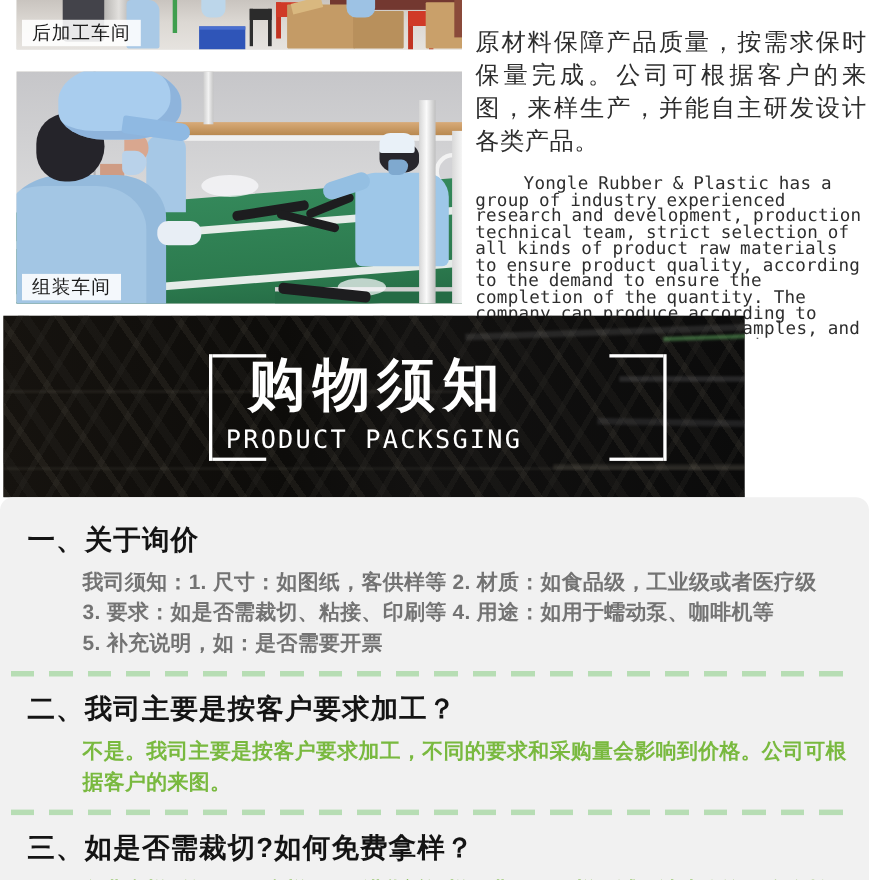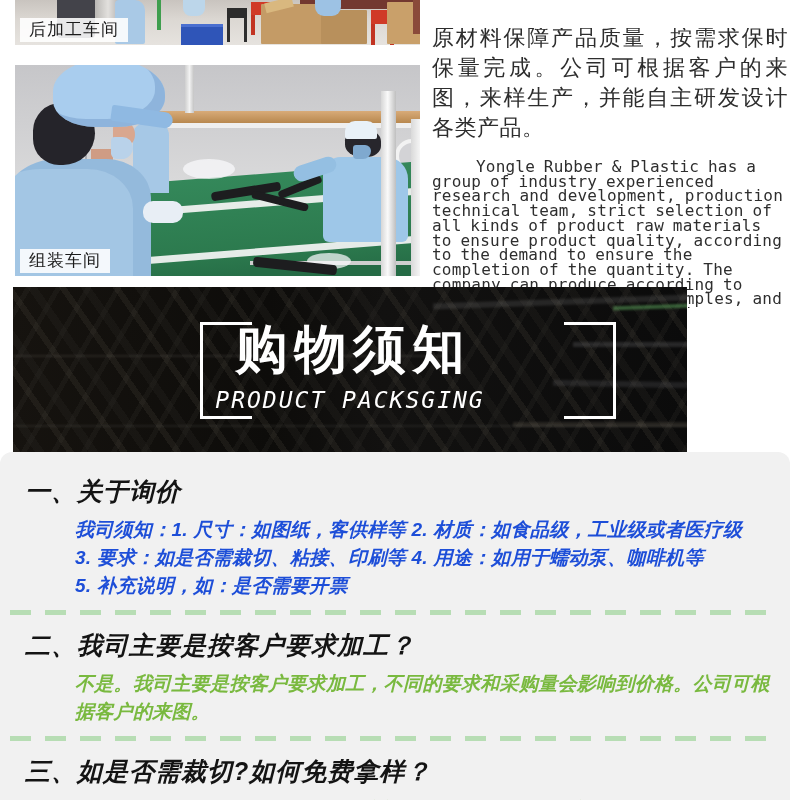--- a/index.html
+++ b/index.html
@@ -76,21 +76,21 @@
   }
   #intro-en {
     margin-top:17px; color:#2e2e2e;
     font-family:"DejaVu Sans Mono","Liberation Mono",monospace;
     font-size:16px; line-height:14.7px; text-indent:44px; letter-spacing:.2px;
     word-spacing:-1px;
   }
 
   
   #banner {
-    position:absolute; left:13px; top:287px; width:674px; height:165px;
+    position:absolute; left:3px; top:287px; width:674px; height:165px;
     background:
       repeating-linear-gradient(55deg, rgba(75,70,60,.22) 0 6px, transparent 6px 18px, rgba(40,38,34,.3) 18px 26px, transparent 26px 44px),
       repeating-linear-gradient(-60deg, rgba(60,58,52,.18) 0 5px, transparent 5px 26px),
       linear-gradient(90deg, #16130f 0%, #0d0c0a 38%, #121110 55%, #0b0b0b 100%);
     overflow:hidden;
   }
   .bn-streak { position:absolute; filter:blur(1px); }
   .bn-s1 { left:420px; top:10px; width:370px; height:6px; background:rgba(150,150,150,.18); transform:rotate(-2deg); }
   .bn-s2 { left:600px; top:16px; width:190px; height:4px; background:rgba(90,160,90,.55); transform:rotate(-2deg); }
   .bn-s3 { left:560px; top:55px; width:230px; height:5px; background:rgba(140,140,145,.22); }
@@ -104,27 +104,26 @@
   #bracket-left  { left:187px; border-left:3px solid #fff; }
   #bracket-right { left:551px; border-right:3px solid #fff; }
   #banner-title {
     position:absolute; left:0; top:28px; width:100%; text-align:center; z-index:6;
     color:#fff; font-size:52px; font-weight:bold; letter-spacing:7px; text-indent:7px;
   }
   #banner-subtitle {
     position:absolute; left:0; top:100px; width:100%; text-align:center; z-index:6;
     color:#fff; font-size:23px; letter-spacing:2px;
     font-family:"DejaVu Sans Mono","Liberation Mono",monospace;
-    font-style:italic;
   }
 
   
   #faq {
     position:absolute; left:0; top:452px; width:790px; height:348px;
-    background:#f1f1f1; border-radius:12px 12px 0 0; padding-top:23px;font-style:italic;
+    background:#f1f1f1; border-radius:12px 12px 0 0; padding-top:23px;
   }
   .faq-heading {
     padding-left:25px; color:#141414; font-size:25px; line-height:32px;
     font-weight:bold; letter-spacing:1px;
   }
   .faq-body {
     margin:9px 10px 0 75px; font-size:19px; line-height:28px;
     font-weight:bold; white-space:pre-line; letter-spacing:.3px;
   }
   .faq-divider {
@@ -210,21 +209,21 @@
     <div class="bn-streak bn-s7"></div>
     <div class="bracket" id="bracket-left"></div>
     <div class="bracket" id="bracket-right"></div>
     <div id="banner-title">购物须知</div>
     <div id="banner-subtitle">PRODUCT PACKSGING</div>
   </div>
 
   <div id="faq">
     <div class="faq-item">
       <div class="faq-heading">一、关于询价</div>
-      <div class="faq-body" style="color: #1d4ed8;">我司须知：1. 尺寸：如图纸，客供样等  2. 材质：如食品级，工业级或者医疗级
+      <div class="faq-body" style="color: #737373;">我司须知：1. 尺寸：如图纸，客供样等  2. 材质：如食品级，工业级或者医疗级
 3. 要求：如是否需裁切、粘接、印刷等 4. 用途：如用于蠕动泵、咖啡机等
 5. 补充说明，如：是否需要开票</div>
     </div>
     <div class="faq-divider"></div>
     <div class="faq-item">
       <div class="faq-heading">二、我司主要是按客户要求加工？</div>
       <div class="faq-body" style="color: rgb(121, 185, 63);">不是。我司主要是按客户要求加工，不同的要求和采购量会影响到价格。公司可根据客户的来图。</div>
     </div>
     <div class="faq-divider"></div>
     <div class="faq-item">

